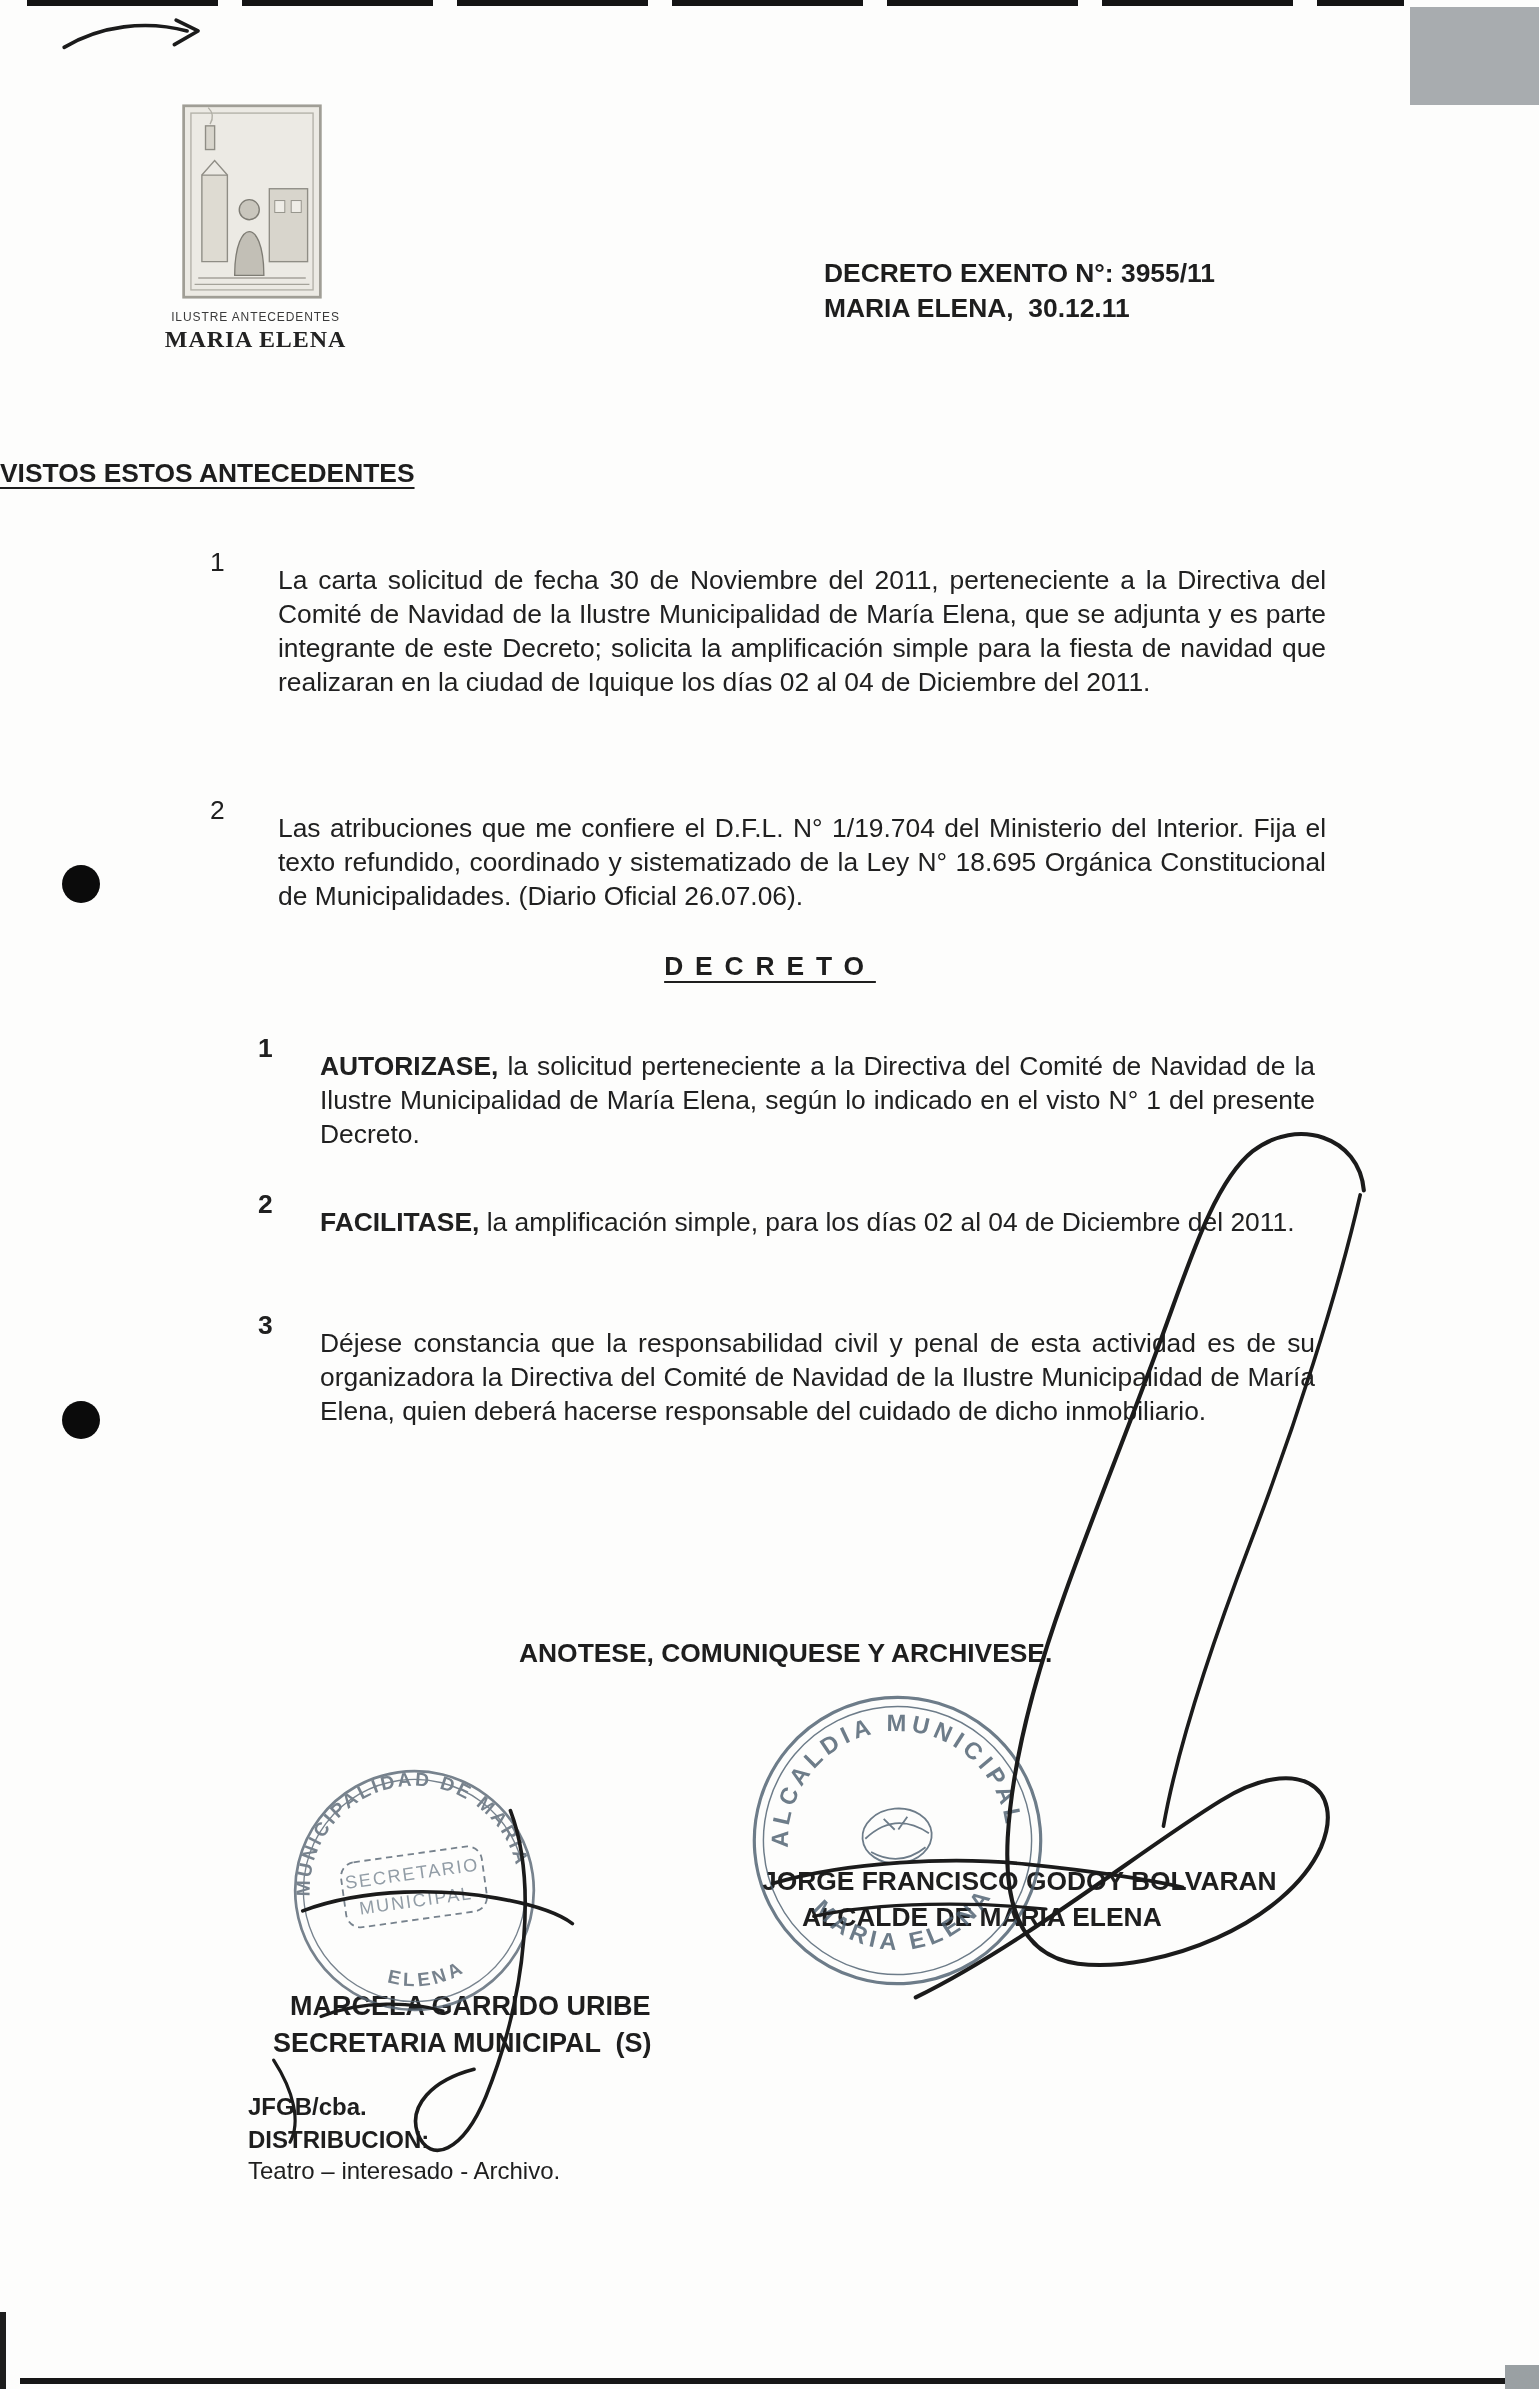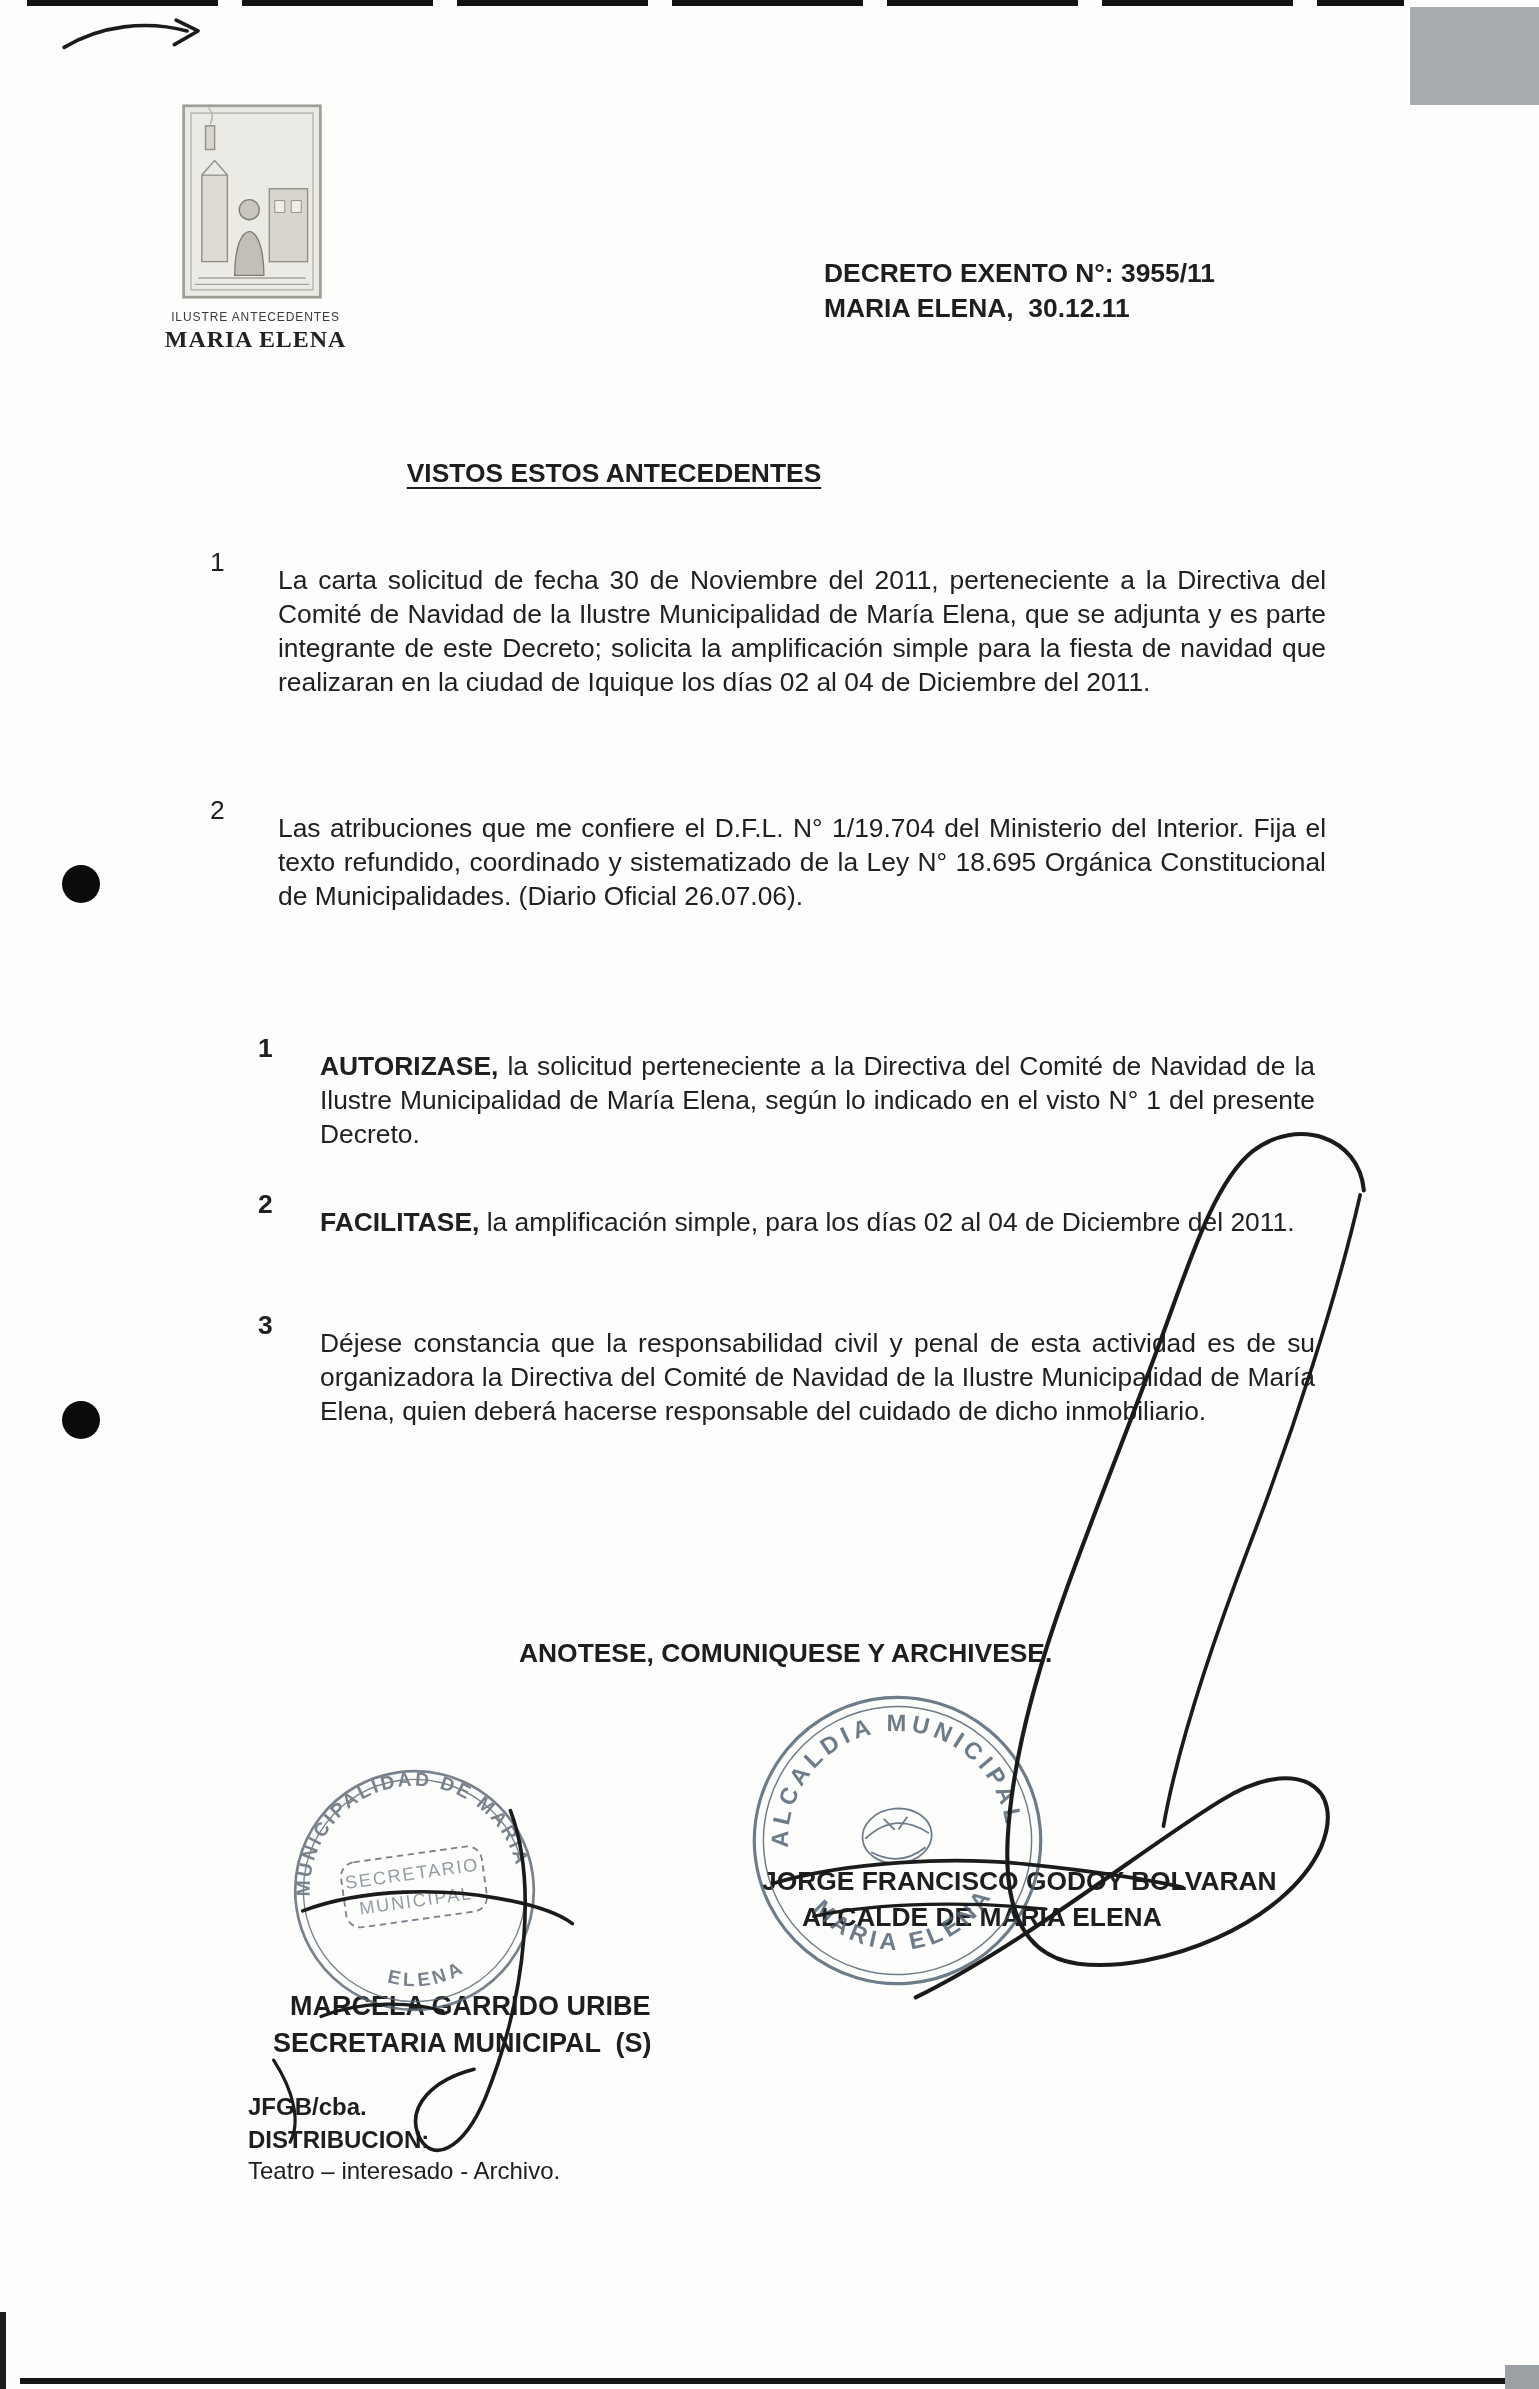--- a/index.html
+++ b/index.html
@@ -27,21 +27,21 @@
   
   .logo-svg{left:180px;top:102px;}
   .logo-cap-small{left:137px;top:310px;width:237px;text-align:center;
     font-size:12px;letter-spacing:0.9px;color:#3a3a3a;}
   .logo-cap-name{left:137px;top:326px;width:237px;text-align:center;
     font-family:"Liberation Serif",serif;font-weight:bold;font-size:24px;letter-spacing:0.9px;color:#222;}
   .decree-no{left:824px;top:258px;font-size:26.4px;font-weight:bold;}
   .place-date{left:824px;top:293px;font-size:26.4px;font-weight:bold;}
 
   
-  .sec-title{left:0;top:458px;width:1228px;text-align:center;
+  .sec-title{left:0;top:458px;width:1228px;text-align:left;
     font-size:26.4px;font-weight:bold;}
   .sec-title span{text-decoration:underline;text-underline-offset:4.6px;}
   .decreto-title{left:0;top:951px;width:1540px;text-align:center;
     font-size:26.4px;font-weight:bold;}
   .decreto-title span{letter-spacing:.45em;text-decoration:underline;text-underline-offset:5.5px;}
 
   .item{display:flex;font-size:26.4px;line-height:34px;color:#202020;}
   .ant-item{left:210px;width:1134px;}
   .ant-item .item-num{width:50px;flex:none;}
   .dec-item{left:258px;width:1075px;}
@@ -112,20 +112,23 @@
 
   <div class="abs item ant-item" style="top:545px">
     <span class="item-num">1</span>
     <p class="item-text">La carta solicitud de fecha 30 de Noviembre del 2011, perteneciente a la Directiva del Comité de Navidad de la Ilustre Municipalidad de María Elena, que se adjunta y es parte integrante de este Decreto; solicita la amplificación simple para la fiesta de navidad que realizaran en la ciudad de Iquique los días 02 al 04 de Diciembre del 2011.</p>
   </div>
   <div class="abs item ant-item" style="top:793px">
     <span class="item-num">2</span>
     <p class="item-text">Las atribuciones que me confiere el D.F.L. N° 1/19.704 del Ministerio del Interior. Fija el texto refundido, coordinado y sistematizado de la Ley N° 18.695 Orgánica Constitucional de Municipalidades.  (Diario Oficial 26.07.06).</p>
   </div>
 
+  <div class="abs decreto-title">
+    <span>DECRETO</span>
+  </div>
 
   <div class="abs item dec-item" style="top:1031px">
     <span class="item-num">1</span>
     <p class="item-text">
       <span class="kw">AUTORIZASE,</span>
       <span>la solicitud perteneciente a la Directiva del Comité de Navidad de la Ilustre Municipalidad de María Elena, según lo indicado en el visto N° 1 del presente Decreto.</span>
     </p>
   </div>
   <div class="abs item dec-item" style="top:1187px">
     <span class="item-num">2</span>

